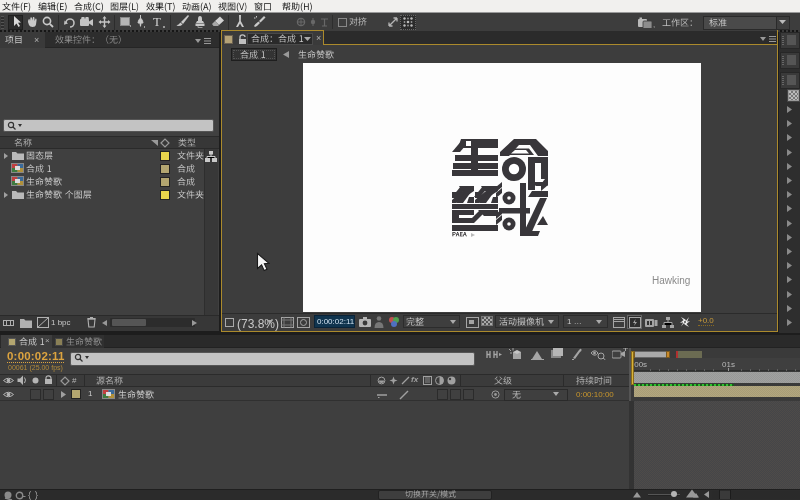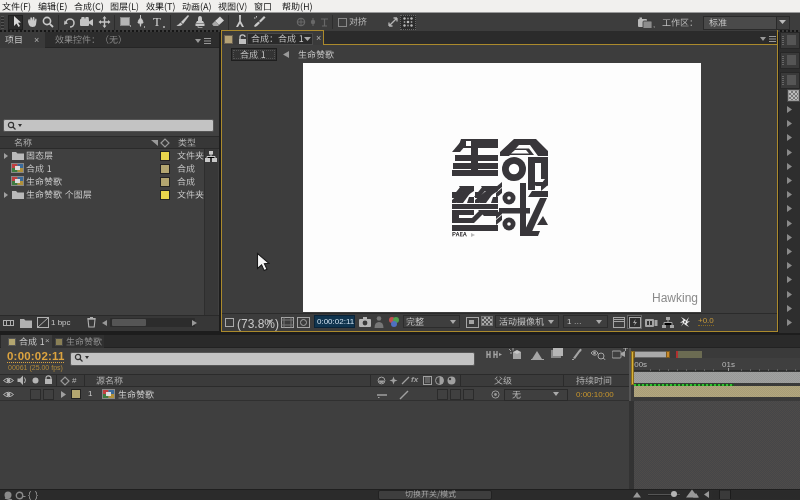--- a/index.html
+++ b/index.html
@@ -305,21 +305,21 @@
 <svg style="position:absolute;left:240px;top:49.5px;overflow:visible" width="27" height="13">
       <path transform="translate(0 7.9)" d="M4.7 -7.6C3.7 -6.2 2.1 -5.0 0.4 -4.3C0.5 -4.2 0.7 -3.9 0.8 -3.7C1.3 -3.9 1.8 -4.2 2.2 -4.4L2.2 -4.0L6.8 -4.0L6.8 -4.6C7.2 -4.3 7.7 -4.0 8.2 -3.8C8.3 -4.0 8.5 -4.3 8.7 -4.4C7.3 -5.0 6.0 -5.8 5.0 -6.9L5.2 -7.3ZM2.5 -4.6C3.3 -5.1 4.0 -5.7 4.6 -6.4C5.2 -5.7 6.0 -5.1 6.7 -4.6ZM1.8 -2.9L1.8 0.7L2.4 0.7L2.4 0.2L6.6 0.2L6.6 0.7L7.4 0.7L7.4 -2.9ZM2.4 -0.4L2.4 -2.3L6.6 -2.3L6.6 -0.4ZM13.9 -7.6C13.9 -7.0 13.9 -6.5 13.9 -6.0L10.2 -6.0L10.2 -3.5C10.2 -2.3 10.1 -0.8 9.3 0.3C9.5 0.4 9.8 0.6 9.9 0.8C10.7 -0.4 10.9 -2.2 10.9 -3.5L10.9 -3.6L12.5 -3.6C12.5 -2.0 12.4 -1.4 12.3 -1.3C12.2 -1.2 12.2 -1.2 12.0 -1.2C11.9 -1.2 11.5 -1.2 11.1 -1.2C11.2 -1.1 11.2 -0.8 11.2 -0.6C11.7 -0.6 12.1 -0.6 12.3 -0.6C12.6 -0.6 12.7 -0.7 12.9 -0.9C13.1 -1.1 13.1 -1.9 13.2 -3.9C13.2 -4.0 13.2 -4.2 13.2 -4.2L10.9 -4.2L10.9 -5.4L14.0 -5.4C14.1 -3.9 14.3 -2.6 14.7 -1.5C14.1 -0.9 13.4 -0.3 12.6 0.1C12.7 0.3 13.0 0.5 13.1 0.7C13.8 0.3 14.4 -0.2 14.9 -0.8C15.3 0.1 15.9 0.7 16.6 0.7C17.3 0.7 17.5 0.2 17.6 -1.3C17.5 -1.4 17.2 -1.5 17.0 -1.7C17.0 -0.5 16.9 -0.0 16.6 -0.0C16.2 -0.0 15.8 -0.5 15.4 -1.4C16.1 -2.3 16.6 -3.3 17.0 -4.5L16.3 -4.7C16.0 -3.8 15.7 -2.9 15.2 -2.2C14.9 -3.1 14.8 -4.2 14.7 -5.4L17.6 -5.4L17.6 -6.0L14.6 -6.0C14.6 -6.5 14.6 -7.0 14.6 -7.6ZM15.0 -7.1C15.6 -6.8 16.3 -6.4 16.6 -6.0L17.1 -6.5C16.7 -6.8 16.0 -7.2 15.4 -7.5ZM21.5 0.0L25.1 0.0L25.1 -0.7L23.8 -0.7L23.8 -6.6L23.2 -6.6C22.8 -6.4 22.4 -6.2 21.8 -6.1L21.8 -5.6L23.0 -5.6L23.0 -0.7L21.5 -0.7Z" fill="#c8c8c8"></path>
     </svg>
 <svg style="position:absolute;left:283px;top:51px" width="6" height="7">
       <path d="M6 0 L6 7 L0 3.5 Z" fill="#999"></path>
     </svg>
 <svg style="position:absolute;left:298px;top:49.5px;overflow:visible" width="38" height="13">
       <path transform="translate(0 7.9)" d="M2.2 -7.4C1.8 -6.1 1.2 -4.9 0.5 -4.1C0.7 -4.0 1.0 -3.8 1.1 -3.7C1.4 -4.1 1.7 -4.6 2.0 -5.2L4.2 -5.2L4.2 -3.2L1.5 -3.2L1.5 -2.5L4.2 -2.5L4.2 -0.2L0.5 -0.2L0.5 0.4L8.5 0.4L8.5 -0.2L4.9 -0.2L4.9 -2.5L7.8 -2.5L7.8 -3.2L4.9 -3.2L4.9 -5.2L8.1 -5.2L8.1 -5.8L4.9 -5.8L4.9 -7.6L4.2 -7.6L4.2 -5.8L2.3 -5.8C2.5 -6.3 2.7 -6.8 2.8 -7.3ZM13.5 -7.7C12.7 -6.5 11.0 -5.3 9.3 -4.9C9.4 -4.7 9.6 -4.4 9.7 -4.2C10.4 -4.4 11.0 -4.8 11.7 -5.1L11.7 -4.6L15.3 -4.6L15.3 -5.2C15.9 -4.8 16.6 -4.5 17.2 -4.3C17.3 -4.5 17.5 -4.8 17.7 -4.9C16.3 -5.3 14.7 -6.1 13.9 -7.1L14.1 -7.3ZM11.7 -5.2C12.4 -5.6 13.0 -6.1 13.5 -6.6C14.0 -6.1 14.6 -5.6 15.2 -5.2ZM10.2 -3.8L10.2 0.0L10.8 0.0L10.8 -0.7L12.9 -0.7L12.9 -3.8ZM10.8 -3.2L12.3 -3.2L12.3 -1.3L10.8 -1.3ZM13.9 -3.8L13.9 0.7L14.5 0.7L14.5 -3.2L16.2 -3.2L16.2 -1.3C16.2 -1.2 16.2 -1.1 16.1 -1.1C15.9 -1.1 15.5 -1.1 15.0 -1.1C15.1 -1.0 15.2 -0.7 15.2 -0.5C15.9 -0.5 16.3 -0.5 16.6 -0.6C16.8 -0.7 16.9 -0.9 16.9 -1.3L16.9 -3.8ZM22.7 -0.6C23.7 -0.2 25.1 0.3 25.8 0.7L26.2 0.2C25.5 -0.3 24.1 -0.8 23.0 -1.1ZM19.7 -3.6L19.7 -0.8L20.4 -0.8L20.4 -3.0L24.6 -3.0L24.6 -0.8L25.3 -0.8L25.3 -3.6ZM22.1 -2.5L22.1 -1.9C22.1 -1.1 21.6 -0.3 18.9 0.1C19.0 0.3 19.2 0.6 19.3 0.7C22.1 0.2 22.8 -0.8 22.8 -1.9L22.8 -2.5ZM20.7 -3.8C20.8 -3.9 21.1 -4.0 22.5 -4.4C22.5 -4.5 22.5 -4.7 22.5 -4.8L21.4 -4.6L21.4 -5.4L22.3 -5.4L22.3 -5.9L20.9 -5.9L20.9 -6.5L22.1 -6.5L22.1 -6.9L20.9 -6.9L20.9 -7.6L20.3 -7.6L20.3 -6.9L19.7 -6.9L19.8 -7.4L19.3 -7.5C19.2 -7.1 19.0 -6.6 18.7 -6.2C18.8 -6.2 19.0 -6.1 19.2 -5.9C19.3 -6.1 19.4 -6.3 19.5 -6.5L20.3 -6.5L20.3 -5.9L18.5 -5.9L18.5 -5.4L19.6 -5.4C19.5 -4.7 19.2 -4.3 18.4 -4.0C18.5 -4.0 18.6 -3.8 18.7 -3.6C19.7 -4.0 20.0 -4.5 20.2 -5.4L20.8 -5.4L20.8 -4.9C20.8 -4.5 20.6 -4.3 20.5 -4.3C20.6 -4.2 20.7 -4.0 20.7 -3.8ZM22.6 -5.9L22.6 -5.4L23.6 -5.4C23.5 -4.8 23.2 -4.4 22.5 -4.2C22.6 -4.1 22.7 -3.9 22.8 -3.8C23.7 -4.1 24.0 -4.6 24.1 -5.4L24.7 -5.4L24.7 -4.6C24.7 -4.1 24.8 -3.9 25.3 -3.9C25.4 -3.9 25.9 -3.9 26.0 -3.9C26.4 -3.9 26.6 -4.1 26.6 -4.7C26.5 -4.8 26.3 -4.8 26.1 -4.9C26.1 -4.5 26.1 -4.4 25.9 -4.4C25.8 -4.4 25.5 -4.4 25.4 -4.4C25.2 -4.4 25.2 -4.4 25.2 -4.6L25.2 -5.4L26.5 -5.4L26.5 -5.9L24.9 -5.9L24.9 -6.4L26.1 -6.4L26.1 -6.9L24.9 -6.9L24.9 -7.6L24.2 -7.6L24.2 -6.9L23.6 -6.9C23.7 -7.1 23.7 -7.3 23.8 -7.4L23.2 -7.5C23.1 -7.1 22.9 -6.6 22.5 -6.2C22.7 -6.2 22.9 -6.0 23.0 -5.9C23.1 -6.1 23.3 -6.3 23.4 -6.4L24.2 -6.4L24.2 -5.9ZM28.4 -5.5L29.5 -5.5L29.5 -4.6L28.4 -4.6ZM27.9 -6.0L27.9 -4.1L30.0 -4.1L30.0 -6.0ZM27.4 -3.6L27.4 -3.0L30.7 -3.0L30.7 0.0C30.7 0.1 30.7 0.2 30.6 0.2C30.4 0.2 30.1 0.2 29.7 0.2C29.7 0.3 29.8 0.5 29.9 0.7C30.4 0.7 30.8 0.7 31.0 0.6C31.2 0.5 31.3 0.4 31.3 0.0L31.3 -3.0L32.1 -3.0L32.1 -3.6L31.3 -3.6L31.3 -6.5L31.9 -6.5L31.9 -7.1L27.5 -7.1L27.5 -6.5L30.7 -6.5L30.7 -3.6ZM27.8 -2.4L27.8 -0.1L28.4 -0.1L28.4 -0.5L30.1 -0.5L30.1 -2.4ZM28.4 -1.9L29.5 -1.9L29.5 -1.0L28.4 -1.0ZM32.7 -7.6C32.5 -6.2 32.1 -4.9 31.5 -4.1C31.7 -4.0 31.9 -3.8 32.1 -3.8C32.4 -4.2 32.6 -4.8 32.9 -5.5L34.9 -5.5C34.8 -4.9 34.6 -4.3 34.5 -3.8L35.1 -3.7C35.3 -4.3 35.5 -5.2 35.6 -6.0L35.2 -6.1L35.1 -6.1L33.0 -6.1C33.2 -6.6 33.2 -7.0 33.3 -7.5ZM33.3 -5.0L33.3 -4.3C33.3 -3.1 33.1 -1.2 31.4 0.3C31.6 0.4 31.8 0.6 31.9 0.8C32.9 -0.1 33.4 -1.1 33.6 -2.1C34.0 -0.9 34.5 -0.1 35.4 0.7C35.5 0.5 35.7 0.3 35.8 0.2C34.7 -0.7 34.2 -1.8 33.9 -3.6C33.9 -3.9 33.9 -4.1 33.9 -4.3L33.9 -5.0Z" fill="#c8c8c8"></path>
     </svg>
 <div style="position:absolute;left:303px;top:63px;width:398px;height:249px;background:#fdfdfd"></div>
-<div style="position:absolute;left:652px;top:291px;font-size:12px;color:#8a8a8a;white-space:nowrap;">Hawking</div>
+<div style="position:absolute;left:652px;top:275px;font-size:10px;color:#8a8a8a;white-space:nowrap;">Hawking</div>
 <svg style="position:absolute;left:452px;top:139px" width="96" height="99" viewBox="0 0 96 99" fill="#38363a">
 
 <path d="M0 13 L11 0 L19 0 L8 13 Z"></path>
 <path d="M8 0 L45 0 L45 9 L5 9 Z" transform="translate(1 0)"></path>
 <path d="M14 2 L20 2 L20 7 L14 7 Z" fill="#fff"></path>
 <rect x="19" y="0" width="7" height="37"></rect>
 <rect x="3" y="16" width="43" height="6"></rect>
 <rect x="1" y="24" width="45" height="6"></rect>
 <rect x="0" y="31" width="46" height="6"></rect>
 

